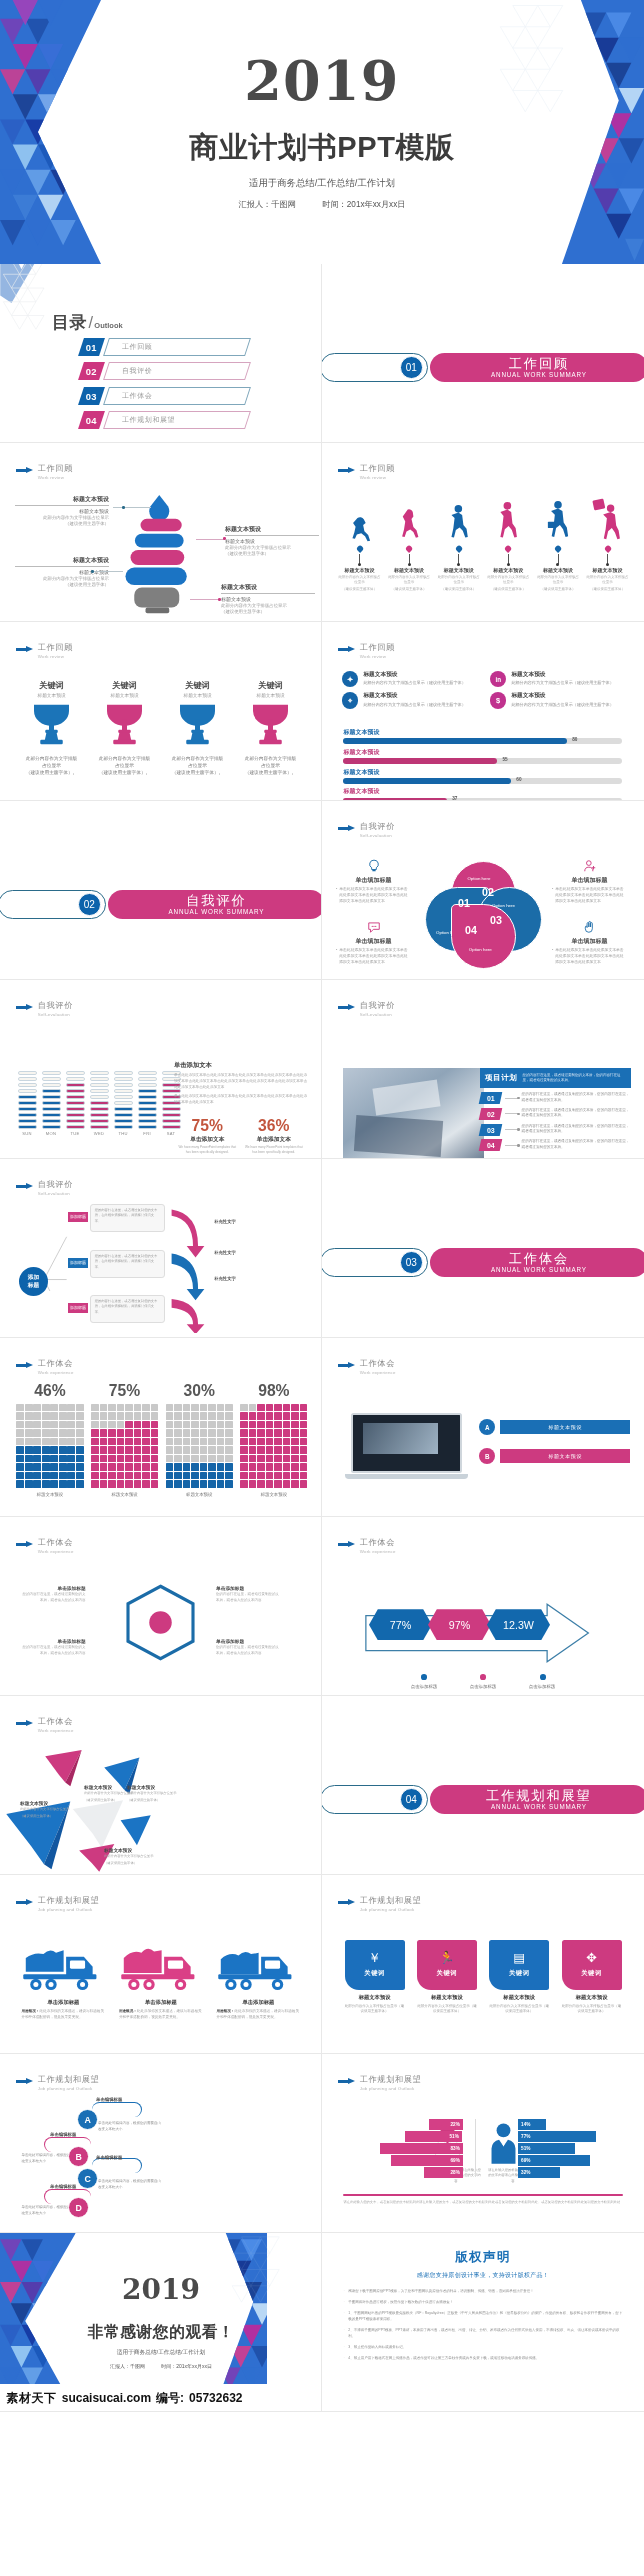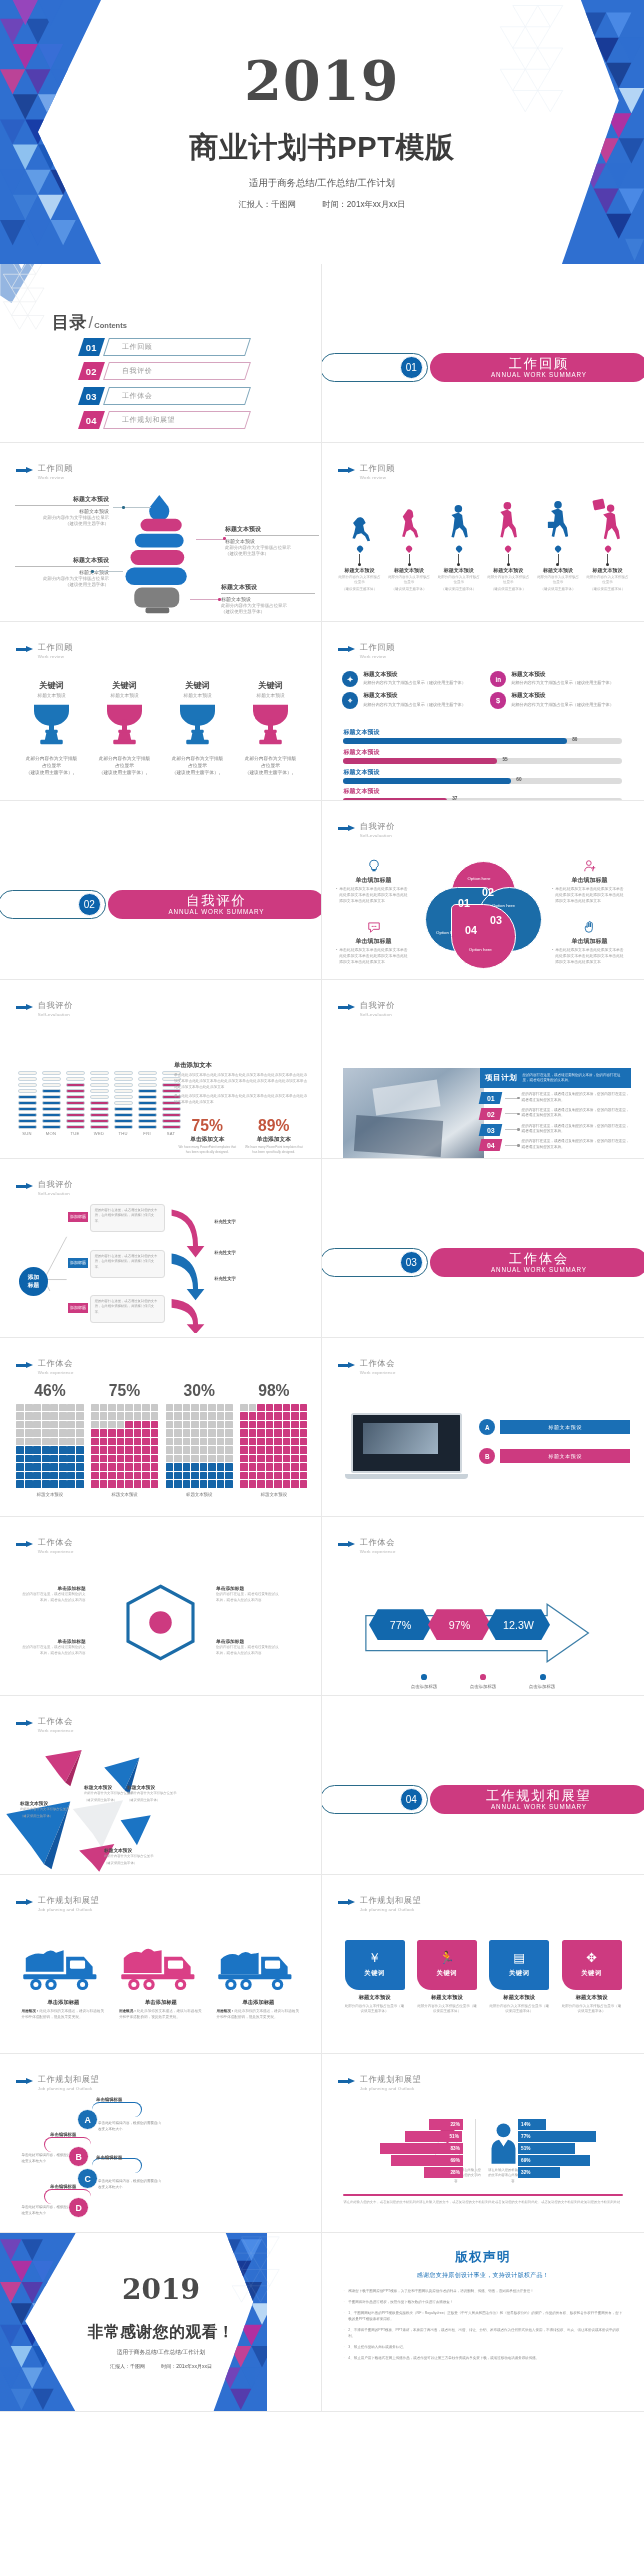--- a/index.html
+++ b/index.html
@@ -335,21 +335,21 @@
             <polygon points="44,48 70,48 57,70"></polygon>
           <polygon points="31,70 57,70 44,92"></polygon>
             <polygon points="5,70 31,70 18,92"></polygon>
           <polygon points="18,92 44,92 31,114"></polygon>
             <polygon points="44,92 70,92 57,114"></polygon>
         </g>
       </svg>
       <div class="toc-title">
         <span class="zh">目录</span>
         <span class="sl">/</span>
-        <span class="en">Contents</span>
+        <span class="en">Outlook</span>
       </div>
       <div class="toc-list">
         <div class="toc-row blue">
           <div class="toc-num">
               <span>01</span>
             </div>
           <div class="toc-bar">
               <span>工作回顾</span>
             </div>
         </div>
@@ -860,21 +860,21 @@
         <div class="rd">单击此处添加文本单击此处添加文本单击此处添加文本单击此处添加文本单击此处添加文本单击此处添加文本单击此处添加文本单击此处添加文本单击此处添加文本单击此处添加文本单击此处添加文本</div>
         <div class="rd">单击此处添加文本单击此处添加文本单击此处添加文本单击此处添加文本单击此处添加文本单击此处添加文本</div>
       </div>
       <div class="stats">
         <div class="stat">
           <div class="pv">75%</div>
           <div class="pt">单击添加文本</div>
           <div class="pd">We have many PowerPoint templates that has been specifically designed.</div>
         </div>
         <div class="stat">
-          <div class="pv">89%</div>
+          <div class="pv">36%</div>
           <div class="pt">单击添加文本</div>
           <div class="pd">We have many PowerPoint templates that has been specifically designed.</div>
         </div>
       </div>
     </div>
 
     <div class="slide">
       <div class="shead">
         <div class="arw"></div>
         <div>
@@ -1699,20 +1699,26 @@
         </svg>
         <div class="thx-in">
           <div class="thx-y">2019</div>
           <div class="thx-t">非常感谢您的观看！</div>
           <div class="thx-s">适用于商务总结/工作总结/工作计划</div>
           <div class="thx-m">
             <span>汇报人：千图网</span>
             <span>时间：201x年xx月xx日</span>
           </div>
         </div>
+        <div class="wm">
+          <span class="w1">素材天下</span>
+          <span class="w2">sucaisucai.com</span>
+          <span class="w3">编号:</span>
+          <span class="w3">05732632</span>
+        </div>
       </div>
     </div>
 
     <div class="slide">
       <div class="cp">
         <div class="cp-h">版权声明</div>
         <div class="cp-s">感谢您支持原创设计事业，支持设计版权产品！</div>
         <div class="cp-l">
           <div class="cp-li">
               <span class="bt2">·</span>

